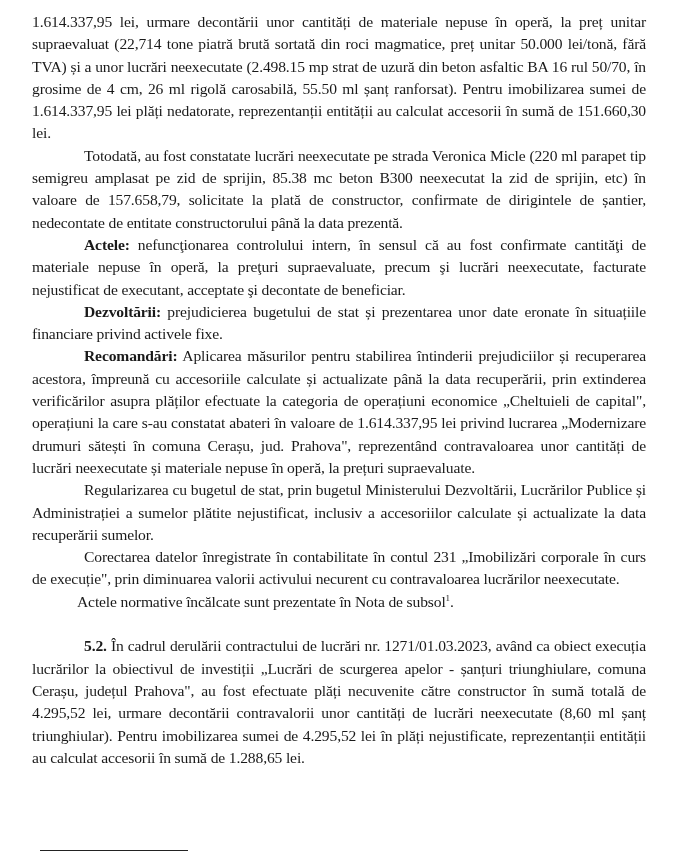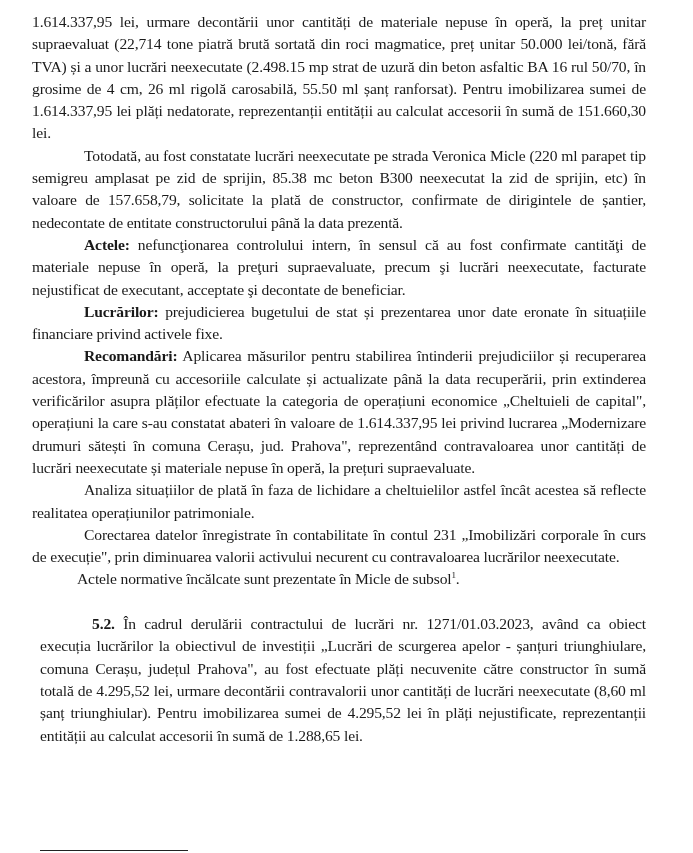--- a/index.html
+++ b/index.html
@@ -24,21 +24,21 @@
     line-height: 22.3px;
     letter-spacing: -0.15px;
   }
   p {
     margin: 0;
     text-align: justify;
     text-indent: 52px;
   }
   p.noindent { text-indent: 0; }
   p.indent-small { text-indent: 45px; }
-  p.spaced { margin-top: 22.3px; margin-left: 8px; }
+  p.spaced { margin-top: 22.3px; }
   b { font-weight: bold; }
   sup { font-size: 9px; line-height: 0; vertical-align: super; }
   .footnote-rule {
     position: absolute;
     left: 40px;
     top: 850px;
     width: 148px;
     height: 1px;
     background: #222;
   }
@@ -46,27 +46,27 @@
 </head>
 <body>
 
 <div class="page">
   <p class="noindent">1.614.337,95 lei, urmare decontării unor cantități de materiale nepuse în operă, la preț unitar supraevaluat (22,714 tone piatră brută sortată din roci magmatice, preț unitar 50.000 lei/tonă, fără TVA) și a unor lucrări neexecutate (2.498.15 mp strat de uzură din beton asfaltic BA 16 rul 50/70, în grosime de 4 cm, 26 ml rigolă carosabilă, 55.50 ml șanț ranforsat). Pentru imobilizarea sumei de 1.614.337,95 lei plăți nedatorate, reprezentanții entității au calculat accesorii în sumă de 151.660,30 lei.</p>
 
   <p>Totodată, au fost constatate lucrări neexecutate pe strada Veronica Micle (220 ml parapet tip semigreu amplasat pe zid de sprijin, 85.38 mc beton B300 neexecutat la zid de sprijin, etc) în valoare de 157.658,79, solicitate la plată de constructor, confirmate de dirigintele de șantier, nedecontate de entitate constructorului până la data prezentă.</p>
 
   <p><b>Actele:</b><span> nefuncţionarea controlului intern, în sensul că au fost confirmate cantităţi de materiale nepuse în operă, la preţuri supraevaluate, precum şi lucrări neexecutate, facturate nejustificat de executant, acceptate şi decontate de beneficiar.</span></p>
 
-  <p><b>Lucrărilor:</b><span> prejudicierea bugetului de stat și prezentarea unor date eronate în situațiile financiare privind activele fixe.</span></p>
+  <p><b>Dezvoltării:</b><span> prejudicierea bugetului de stat și prezentarea unor date eronate în situațiile financiare privind activele fixe.</span></p>
 
   <p><b>Recomandări:</b><span> Aplicarea măsurilor pentru stabilirea întinderii prejudiciilor și recuperarea acestora, împreună cu accesoriile calculate și actualizate până la data recuperării, prin extinderea verificărilor asupra plăților efectuate la categoria de operațiuni economice „Cheltuieli de capital", operațiuni la care s-au constatat abateri în valoare de 1.614.337,95 lei privind lucrarea „Modernizare drumuri sătești în comuna Cerașu, jud. Prahova", reprezentând contravaloarea unor cantități de lucrări neexecutate și materiale nepuse în operă, la prețuri supraevaluate.</span></p>
 
+  <p>Regularizarea cu bugetul de stat, prin bugetul Ministerului Dezvoltării, Lucrărilor Publice și Administrației a sumelor plătite nejustificat, inclusiv a accesoriilor calculate și actualizate la data recuperării sumelor.</p>
 
-  <p>Analiza situațiilor de plată în faza de lichidare a cheltuielilor astfel încât acestea să reflecte realitatea operațiunilor patrimoniale.</p>
 
   <p>Corectarea datelor înregistrate în contabilitate în contul 231 „Imobilizări corporale în curs de execuție", prin diminuarea valorii activului necurent cu contravaloarea lucrărilor neexecutate.</p>
 
-  <p class="indent-small"><span>Actele normative încălcate sunt prezentate în Micle de subsol</span><sup>1</sup><span>.</span></p>
+  <p class="indent-small"><span>Actele normative încălcate sunt prezentate în Nota de subsol</span><sup>1</sup><span>.</span></p>
 
   <p class="spaced"><b>5.2.</b><span> În cadrul derulării contractului de lucrări nr. 1271/01.03.2023, având ca obiect execuția lucrărilor la obiectivul de investiții  „Lucrări de scurgerea apelor - șanțuri triunghiulare, comuna Cerașu, județul Prahova", au fost efectuate plăți necuvenite către constructor în sumă totală de 4.295,52 lei, urmare decontării contravalorii unor cantități de lucrări neexecutate (8,60 ml șanț triunghiular). Pentru imobilizarea sumei de 4.295,52 lei în plăți nejustificate, reprezentanții entității au calculat accesorii în sumă de 1.288,65 lei.</span></p>
 </div>
 
 <div class="footnote-rule"></div>
 
 </body></html>

